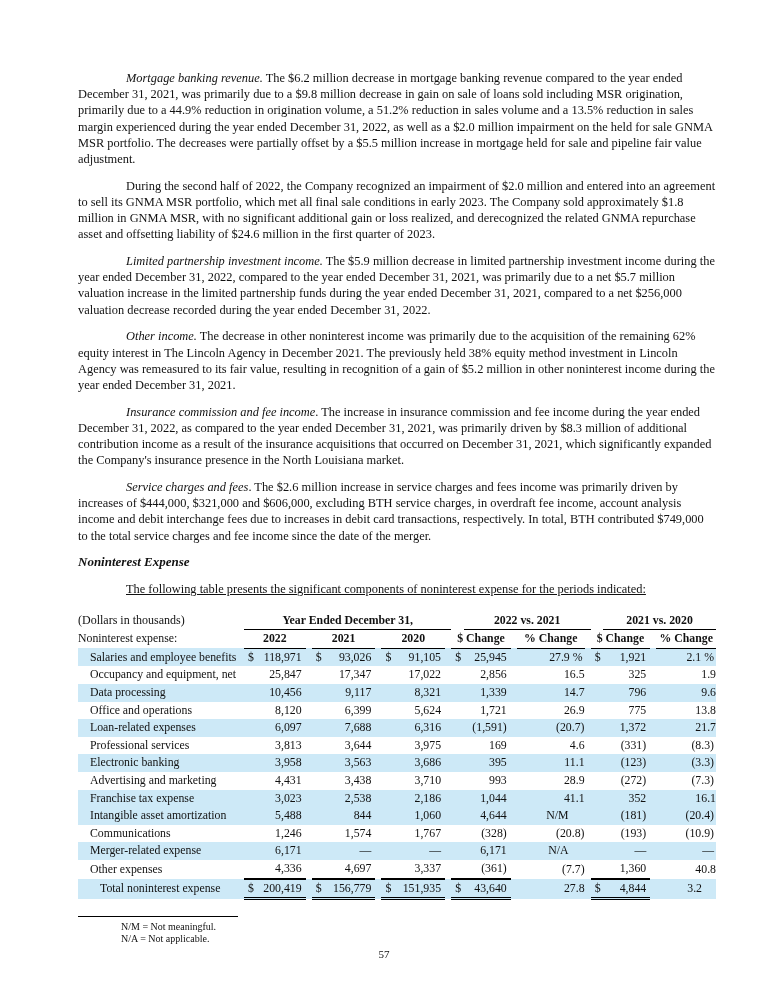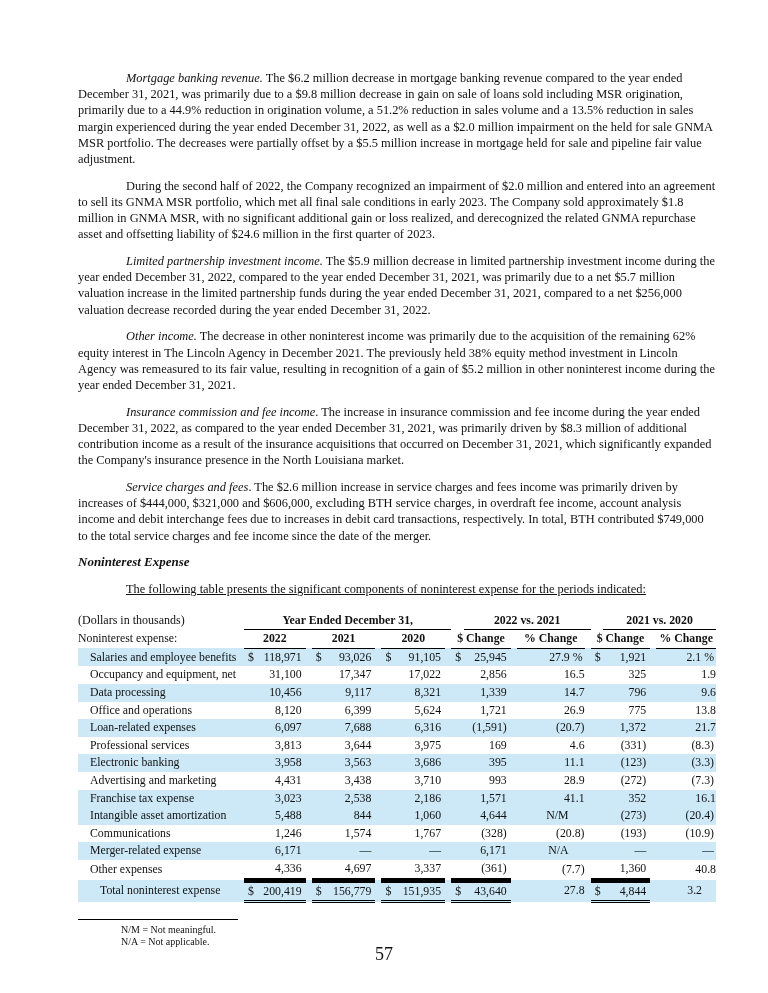--- a/index.html
+++ b/index.html
@@ -21,26 +21,26 @@
   .units { font-size: 12px; }
   .grp { font-weight: bold; text-align: center; border-bottom: 1.5px solid #000; }
   .colh { font-weight: bold; text-align: center; border-bottom: 1.5px solid #000; font-family: Liberation Serif, serif; }
   .lbl { padding-left: 12px !important; }
   .tot-lbl { padding-left: 22px !important; }
   .shade td.c { background: #cde9f7; }
   .num { text-align: right; padding-right: 4px !important; }
   .pct { text-align: right; padding-left: 22px !important; }
   .pct-r { text-align: right; padding-right: 2px !important; }
   .dol { text-align: left; padding-left: 4px !important; }
-  .ul { border-bottom: 5px solid #000000; }
+  .ul { border-bottom: 2px solid #000000; }
   .dbl { border-bottom: 3px double #000; }
   .gap { width: 6px; }
   .foot-rule { width: 160px; border-top: 1px solid #000; margin-top: 16px; }
   .foot { font-size: 10px; line-height: 12px; margin-top: 4px; margin-left: 43px; }
-  .pageno { position: absolute; top: 946px; left: 0; width: 768px; text-align: center; font-size: 18px; }
+  .pageno { position: absolute; top: 946px; left: 0; width: 768px; text-align: center; font-size: 11px; }
 </style>
 </head>
 <body>
 
 <div class="page">
   <p><span class="lead">Mortgage banking revenue.</span><span> The $6.2 million decrease in mortgage banking revenue compared to the year ended December 31, 2021, was primarily due to a $9.8 million decrease in gain on sale of loans sold including MSR origination, primarily due to a 44.9% reduction in origination volume, a 51.2% reduction in sales volume and a 13.5% reduction in sales margin experienced during the year ended December 31, 2022, as well as a $2.0 million impairment on the held for sale GNMA MSR portfolio. The decreases were partially offset by a $5.5 million increase in mortgage held for sale and pipeline fair value adjustment.</span></p>
   <p><span>During the second half of 2022, the Company recognized an impairment of $2.0 million and entered into an agreement to sell its GNMA MSR portfolio, which met all final sale conditions in early 2023. The Company sold approximately $1.8 million in GNMA MSR, with no significant additional gain or loss realized, and derecognized the related GNMA repurchase asset and offsetting liability of $24.6 million in the first quarter of 2023.</span></p>
   <p><span class="lead">Limited partnership investment income.</span><span> The $5.9 million decrease in limited partnership investment income during the year ended December 31, 2022, compared to the year ended December 31, 2021, was primarily due to a net $5.7 million valuation increase in the limited partnership funds during the year ended December 31, 2021, compared to a net $256,000 valuation decrease recorded during the year ended December 31, 2022.</span></p>
   <p><span class="lead">Other income.</span><span> The decrease in other noninterest income was primarily due to the acquisition of the remaining 62% equity interest in The Lincoln Agency in December 2021. The previously held 38% equity method investment in Lincoln Agency was remeasured to its fair value, resulting in recognition of a gain of $5.2 million in other noninterest income during the year ended December 31, 2021.</span></p>
   <p><span class="lead">Insurance commission and fee income</span><span>. The increase in insurance commission and fee income during the year ended December 31, 2022, as compared to the year ended December 31, 2021, was primarily driven by $8.3 million of additional contribution income as a result of the insurance acquisitions that occurred on December 31, 2021, which significantly expanded the Company's insurance presence in the North Louisiana market.</span></p>
@@ -114,21 +114,21 @@
       <td class="c pct-r"><span>27.9</span> <span>%</span></td>
           <td class="c"></td>
       <td class="c dol">$</td>
           <td class="c num">1,921</td>
           <td class="c"></td>
       <td class="c pct-r"><span>2.1</span> <span>%</span></td>
     </tr>
     <tr>
       <td class="c lbl">Occupancy and equipment, net</td>
       <td class="c"></td>
-          <td class="c num">31,100</td>
+          <td class="c num">25,847</td>
           <td class="c"></td>
       <td class="c"></td>
           <td class="c num">17,347</td>
           <td class="c"></td>
       <td class="c"></td>
           <td class="c num">17,022</td>
           <td class="c"></td>
       <td class="c"></td>
           <td class="c num">2,856</td>
           <td class="c"></td>
@@ -270,21 +270,21 @@
       <td class="c"></td>
           <td class="c num">3,023</td>
           <td class="c"></td>
       <td class="c"></td>
           <td class="c num">2,538</td>
           <td class="c"></td>
       <td class="c"></td>
           <td class="c num">2,186</td>
           <td class="c"></td>
       <td class="c"></td>
-          <td class="c num">1,571</td>
+          <td class="c num">1,044</td>
           <td class="c"></td>
       <td class="c pct">41.1</td>
           <td class="c"></td>
       <td class="c"></td>
           <td class="c num">352</td>
           <td class="c"></td>
       <td class="c pct">16.1</td>
     </tr>
     <tr class="shade">
       <td class="c lbl">Intangible asset amortization</td>
@@ -296,21 +296,21 @@
           <td class="c"></td>
       <td class="c"></td>
           <td class="c num">1,060</td>
           <td class="c"></td>
       <td class="c"></td>
           <td class="c num">4,644</td>
           <td class="c"></td>
       <td class="c pct-r" style="padding-right:16px !important">N/M</td>
           <td class="c"></td>
       <td class="c"></td>
-          <td class="c num">(273)</td>
+          <td class="c num">(181)</td>
           <td class="c"></td>
       <td class="c pct-r">(20.4)</td>
     </tr>
     <tr>
       <td class="c lbl">Communications</td>
       <td class="c"></td>
           <td class="c num">1,246</td>
           <td class="c"></td>
       <td class="c"></td>
           <td class="c num">1,574</td>

